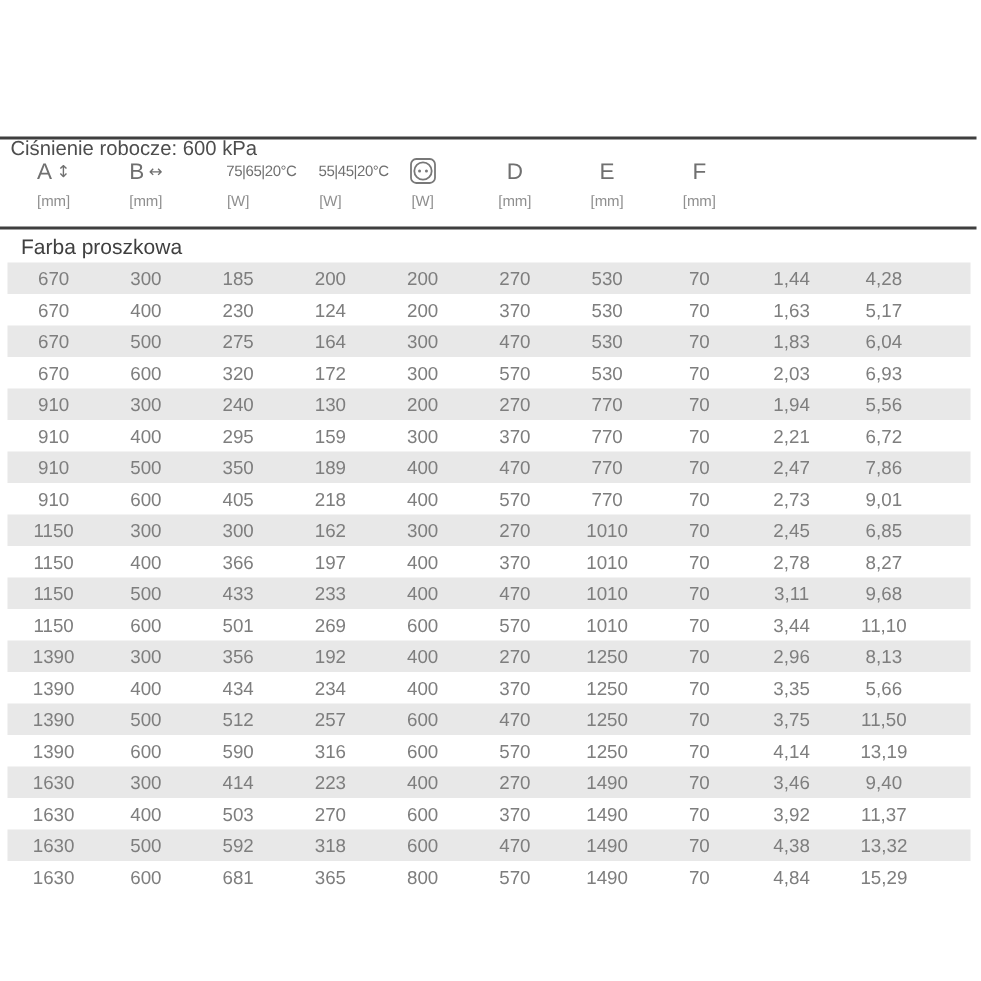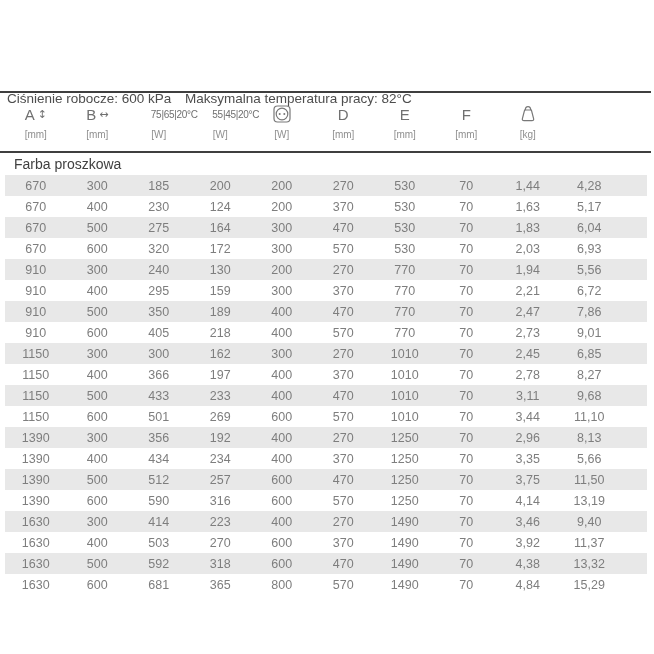--- a/index.html
+++ b/index.html
@@ -36,21 +36,20 @@
   .trow.stripe { background:#e8e8e8; }
   .tcell { text-align:center; font-size:12.5px; color:#7e7e7e; }
 </style>
 </head>
 <body>
 
 <div class="page">
 
   <div class="info-bar">
     <span class="info-item info-pressure">Ciśnienie robocze: 600 kPa</span>
-    <span class="info-item info-temp">Maksymalna temperatura pracy: 82°C</span>
   </div>
 
   <div class="rule rule-top"></div>
 
   <div class="header-row" id="header-row">
       <div class="hcell">
         <div class="hmain">
           <span class="hletter">A</span>
           <span class="harrow">↕</span>
         </div>
@@ -99,31 +98,20 @@
           <span class="hletter">E</span>
         </div>
         <div class="hunit">[mm]</div>
       </div>
       <div class="hcell">
         <div class="hmain">
           <span class="hletter">F</span>
         </div>
         <div class="hunit">[mm]</div>
       </div>
-      <div class="hcell">
-        <div class="hmain">
-          <span class="hicon">
-            <svg width="22" height="22" viewBox="0 0 22 22">
-              <path d="M8.3 7.2 Q8.3 3.6 11 3.6 Q13.7 3.6 13.7 7.2"></path>
-              <path d="M7.6 7 H14.4 L16.6 15.6 Q17.1 17.6 14.9 17.6 H7.1 Q4.9 17.6 5.4 15.6 Z"></path>
-            </svg>
-          </span>
-        </div>
-        <div class="hunit">[kg]</div>
-      </div>
     </div>
 
   <div class="rule rule-header"></div>
 
   <div class="section-row">
     <span class="section-label">Farba proszkowa</span>
   </div>
 
   <div class="rows" id="rows">
       <div class="trow stripe">

